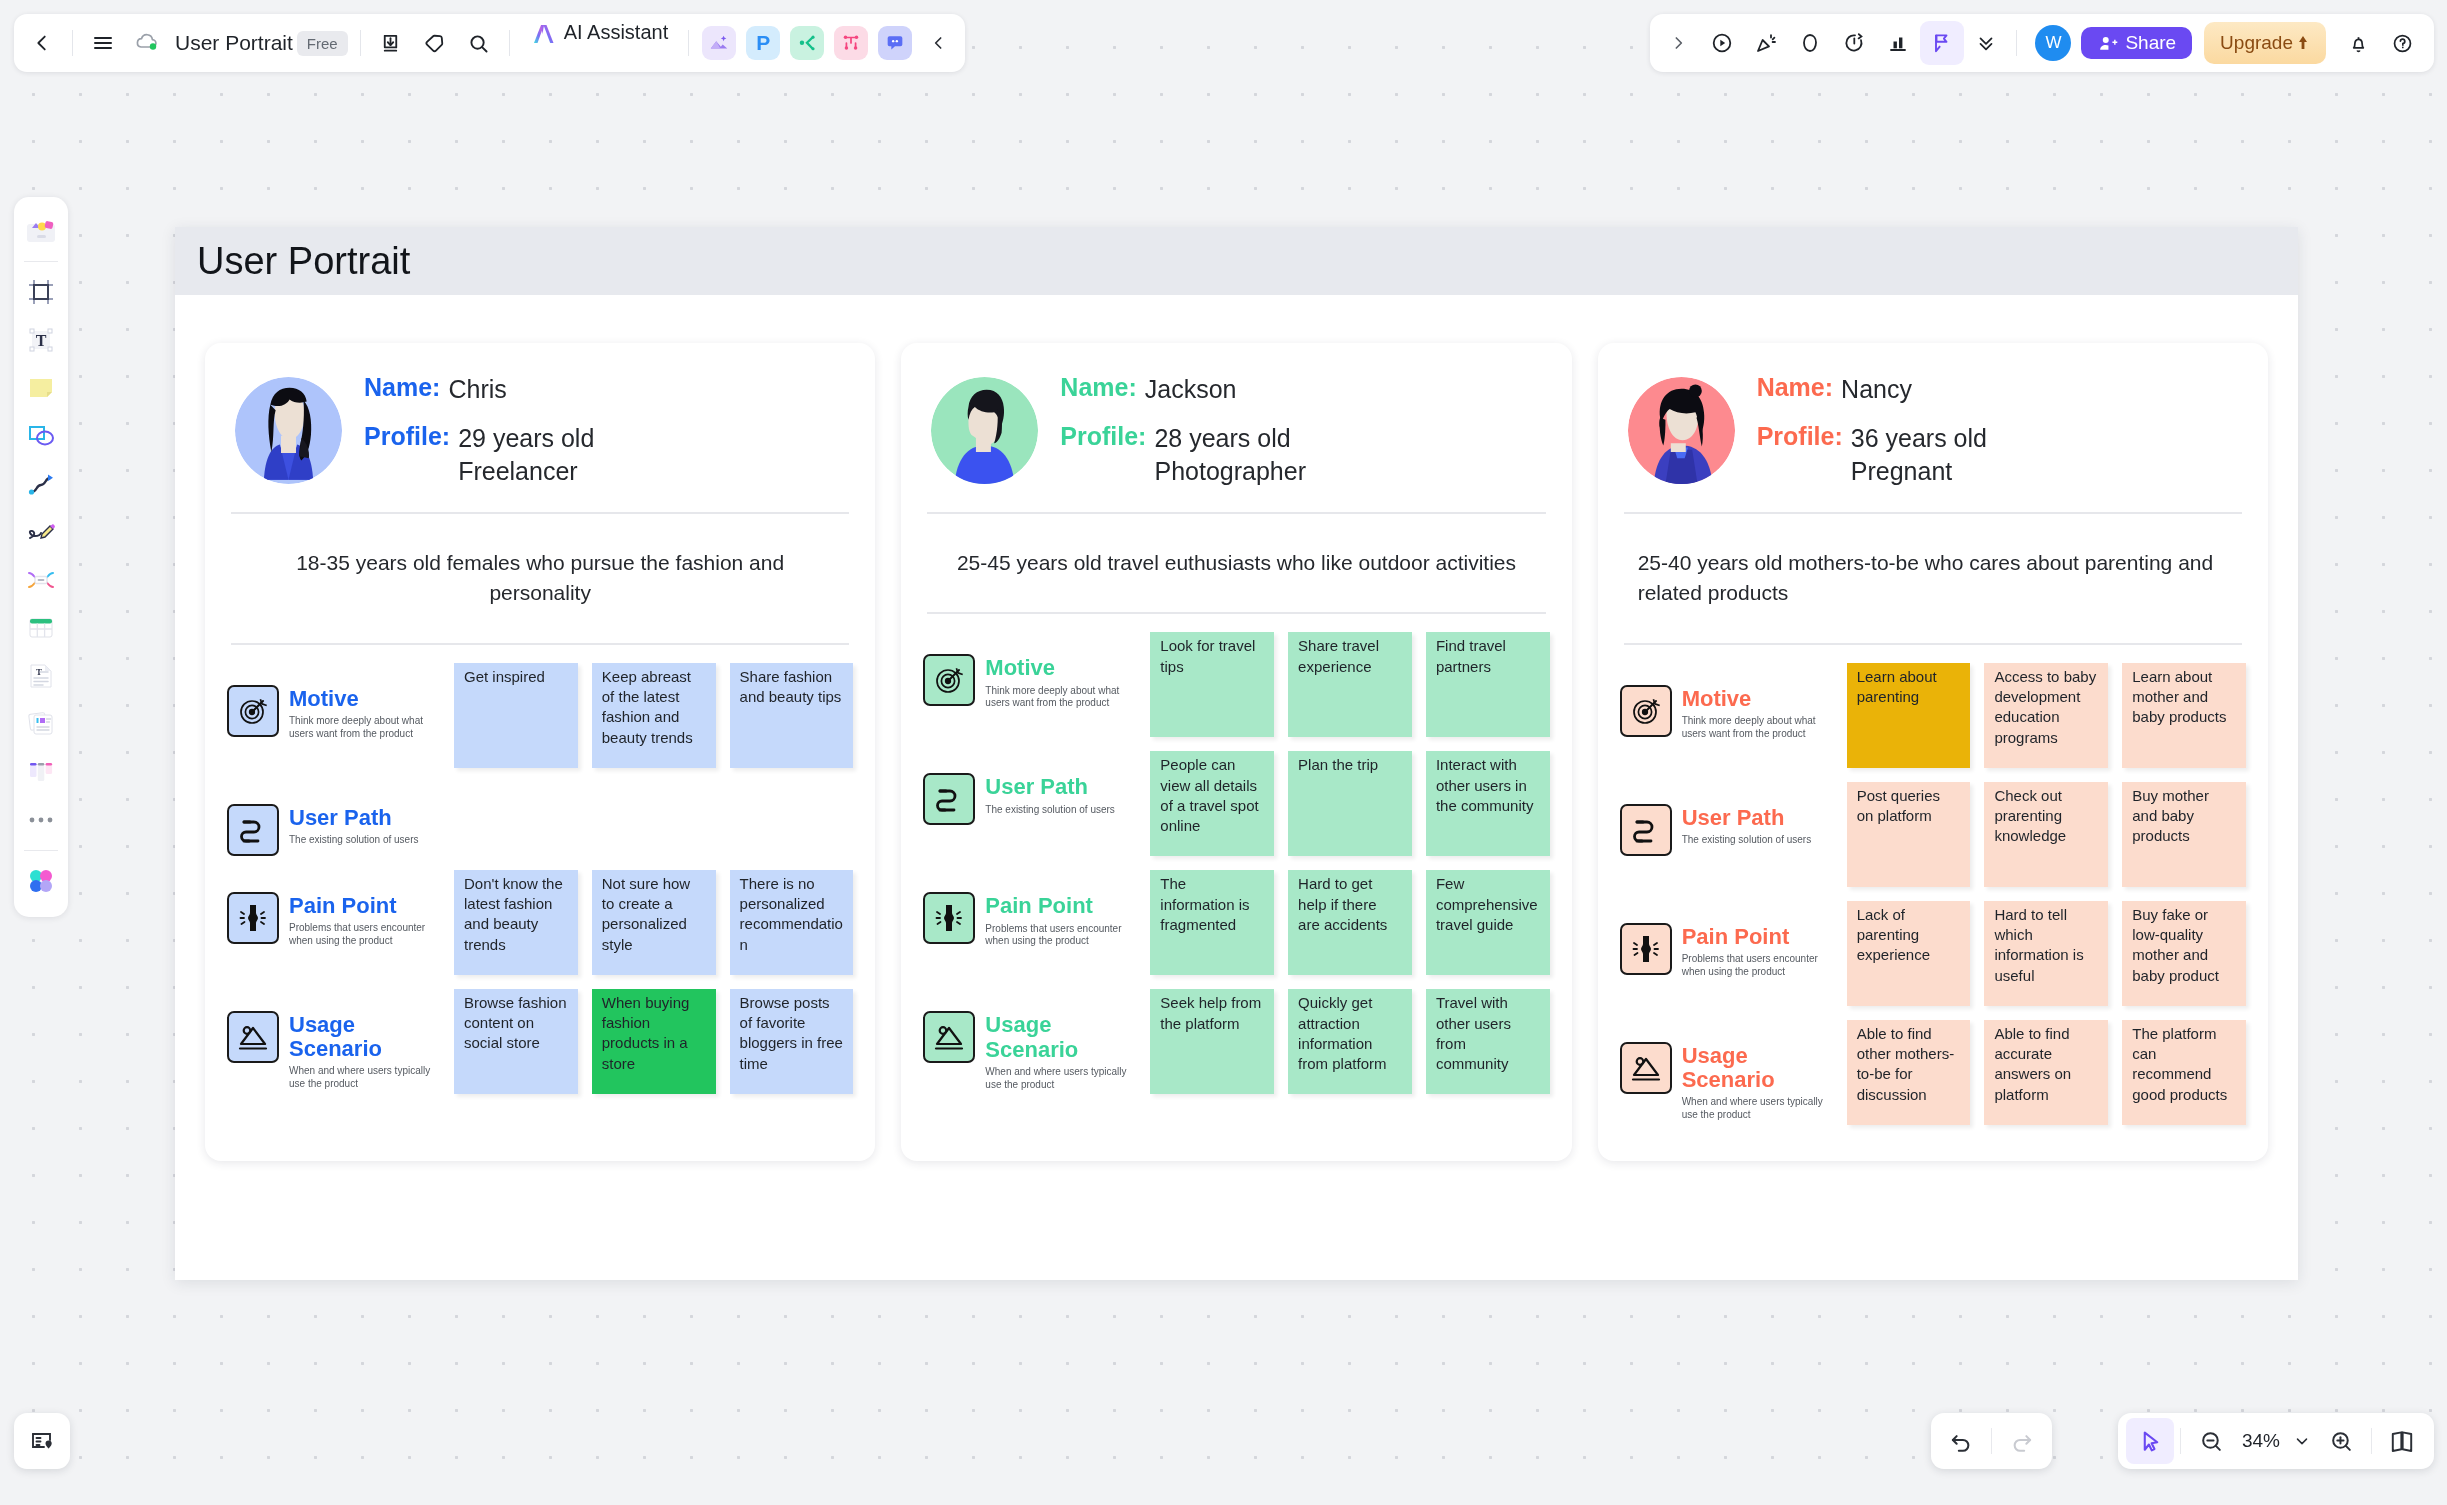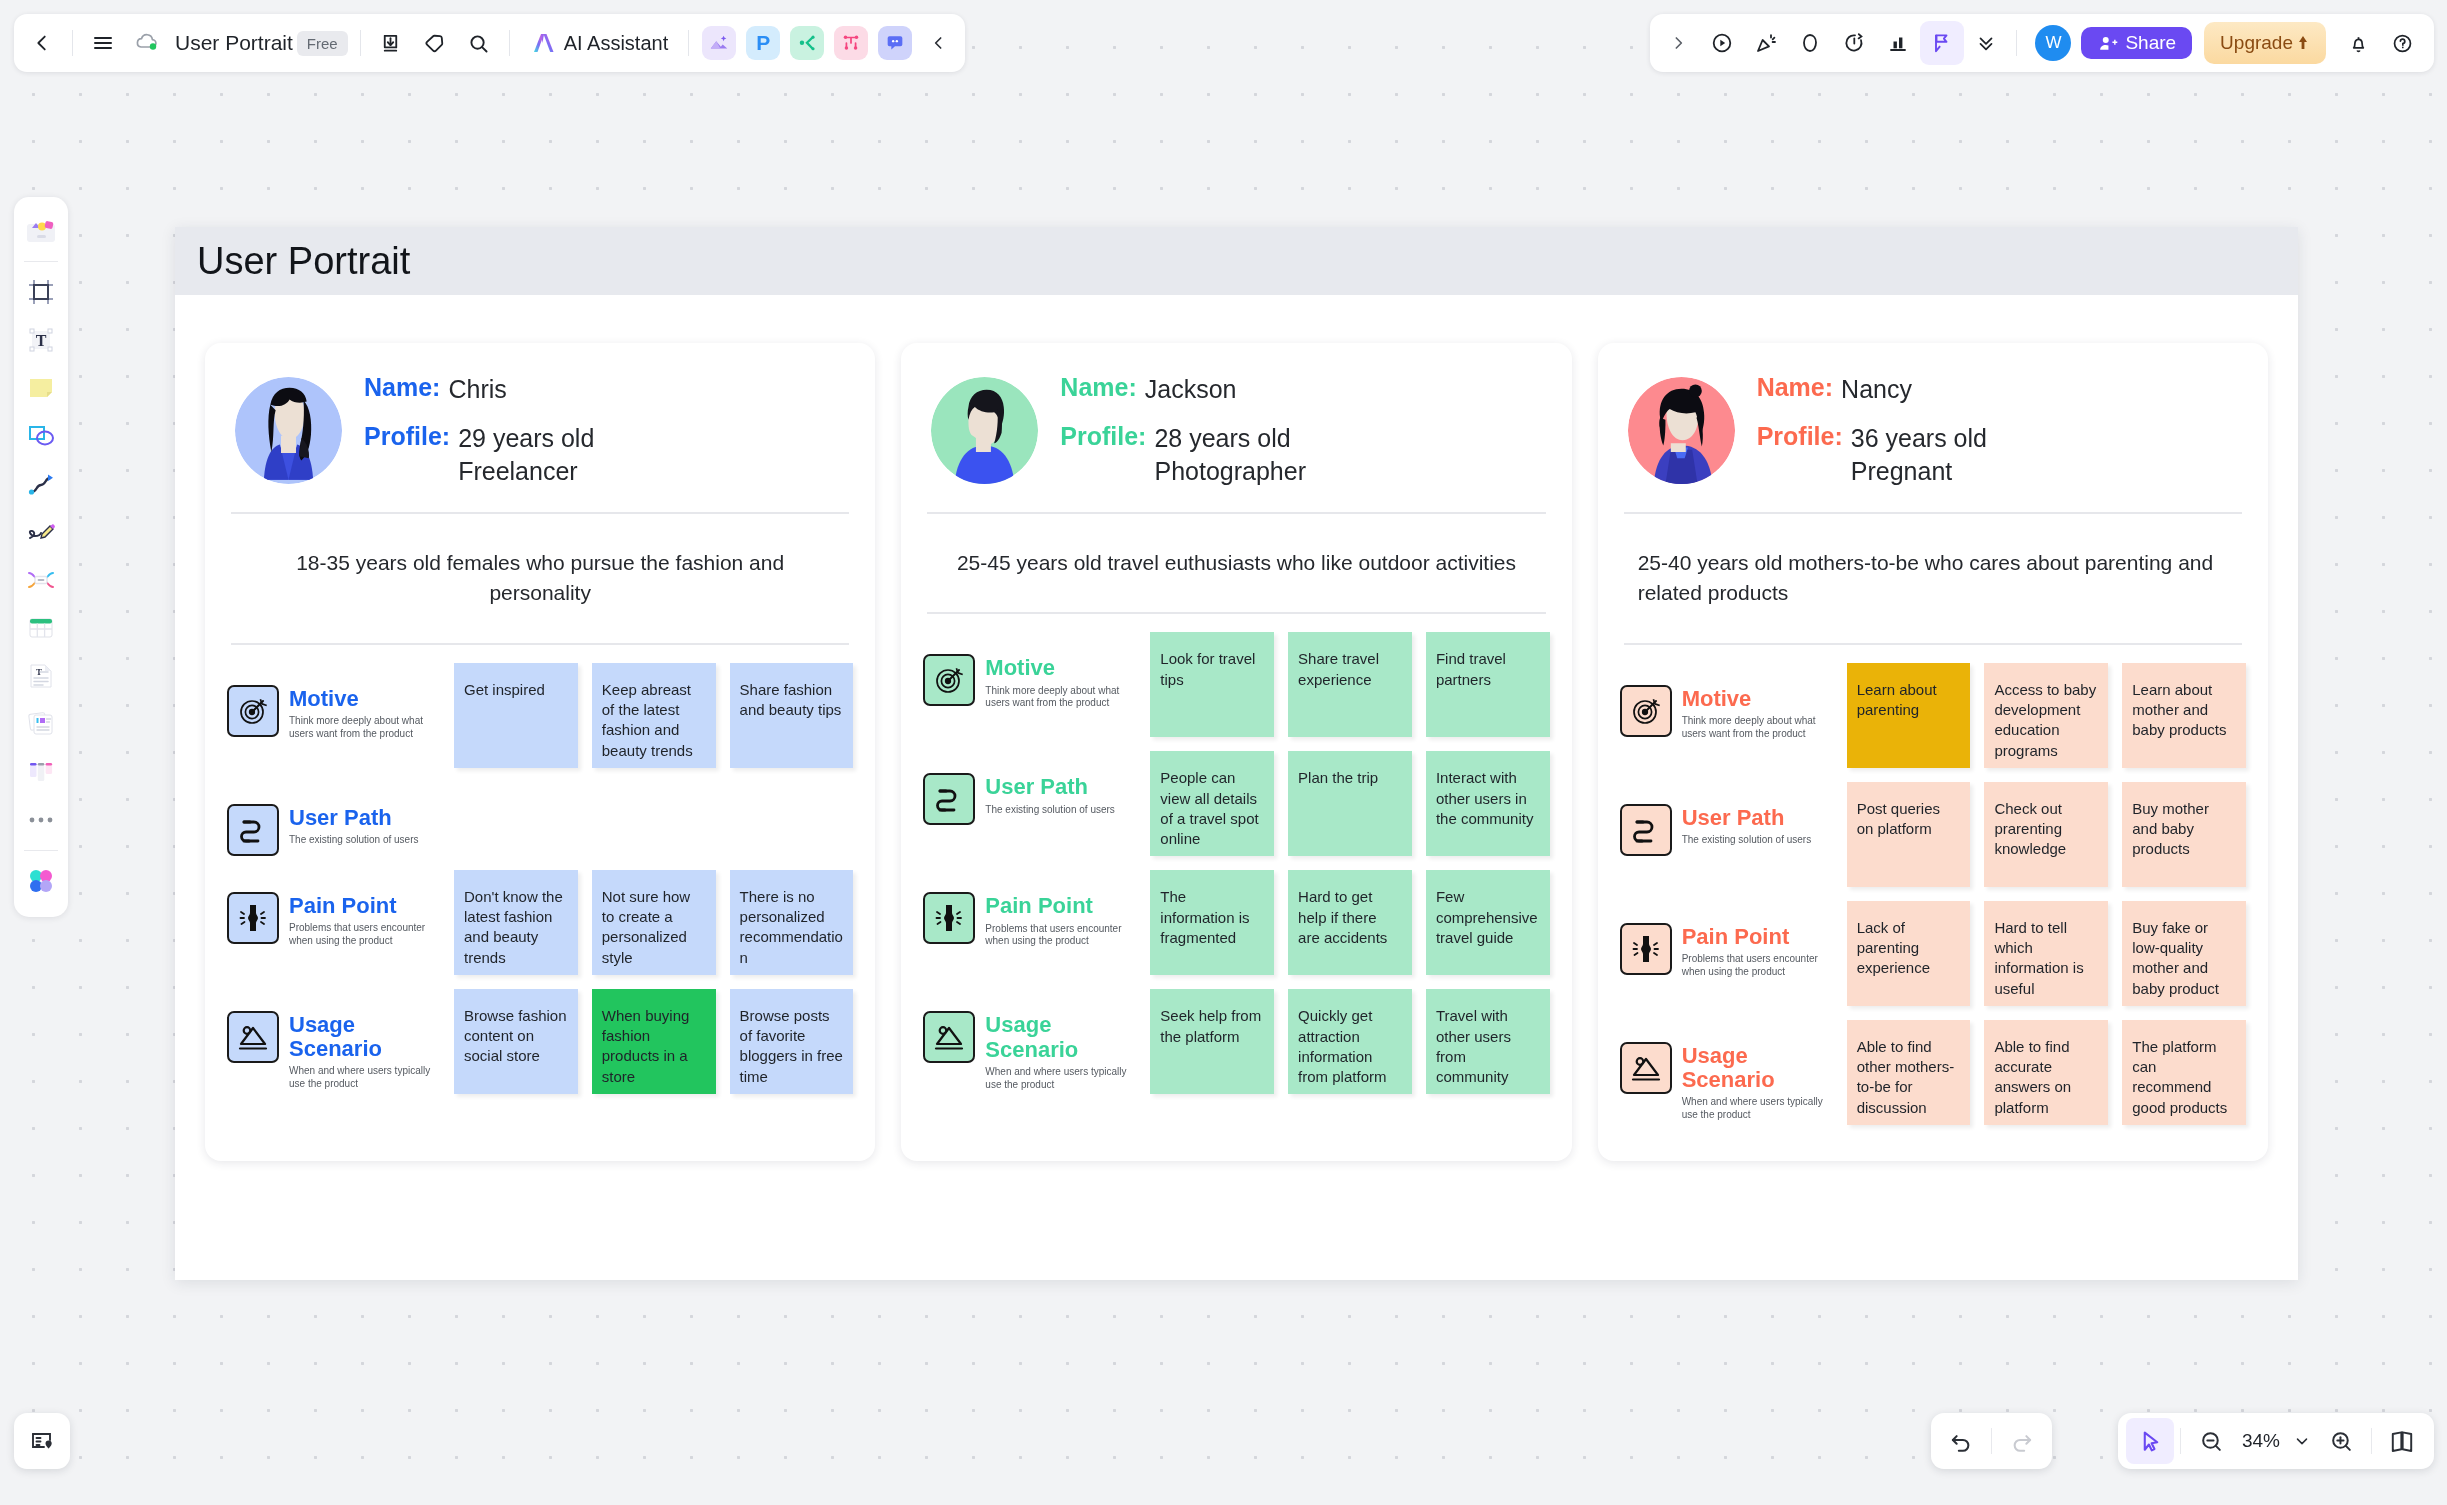--- a/index.html
+++ b/index.html
@@ -55,21 +55,21 @@
   #doc-title {
     font-size: 21px; color: #1f2329; white-space: nowrap;
     margin: 0 4px 0 6px;
   }
   #free-badge {
     background: #e9eaee; color: #646a73;
     font-size: 15px; border-radius: 6px;
     padding: 4px 10px; margin-right: 4px;
   }
   #ai-assistant {
-    display: flex; align-items: center; gap: 6px;
+    display: flex; gap: 6px;
     padding: 0 12px; height: 44px; border-radius: 9px; cursor: pointer;
   }
   #ai-assistant .lbl { font-size: 20px; color: #1f2329; white-space: nowrap; }
 
   .app-icon {
     width: 34px; height: 34px; border-radius: 9px;
     display: flex; align-items: center; justify-content: center;
     margin: 0 5px; cursor: pointer; flex: none;
   }
 
@@ -164,21 +164,21 @@
     flex: none;
   }
   .sec-texts { padding-top: 2px; min-width: 0; }
   .sec-title { font-size: 22px; font-weight: bold; line-height: 1.1; }
   .sec-sub { font-size: 10px; color: #555a61; line-height: 1.28; margin-top: 4px; }
 
   .notes { display: flex; gap: 14px; flex: 1 1 0; min-width: 0; }
   .note {
     flex: 1 1 0; min-width: 0;
     height: 105px;
-    padding: 17px 10px;
+    padding: 4px 10px;
     font-size: 15px; line-height: 1.35; color: #1f2329;
     box-shadow: 3px 3px 4px rgba(0,0,0,.07);
     overflow: hidden;
     word-break: break-word;
     cursor: pointer;
   }
 
   
   .bot-pill {
     position: absolute; bottom: 36px;

